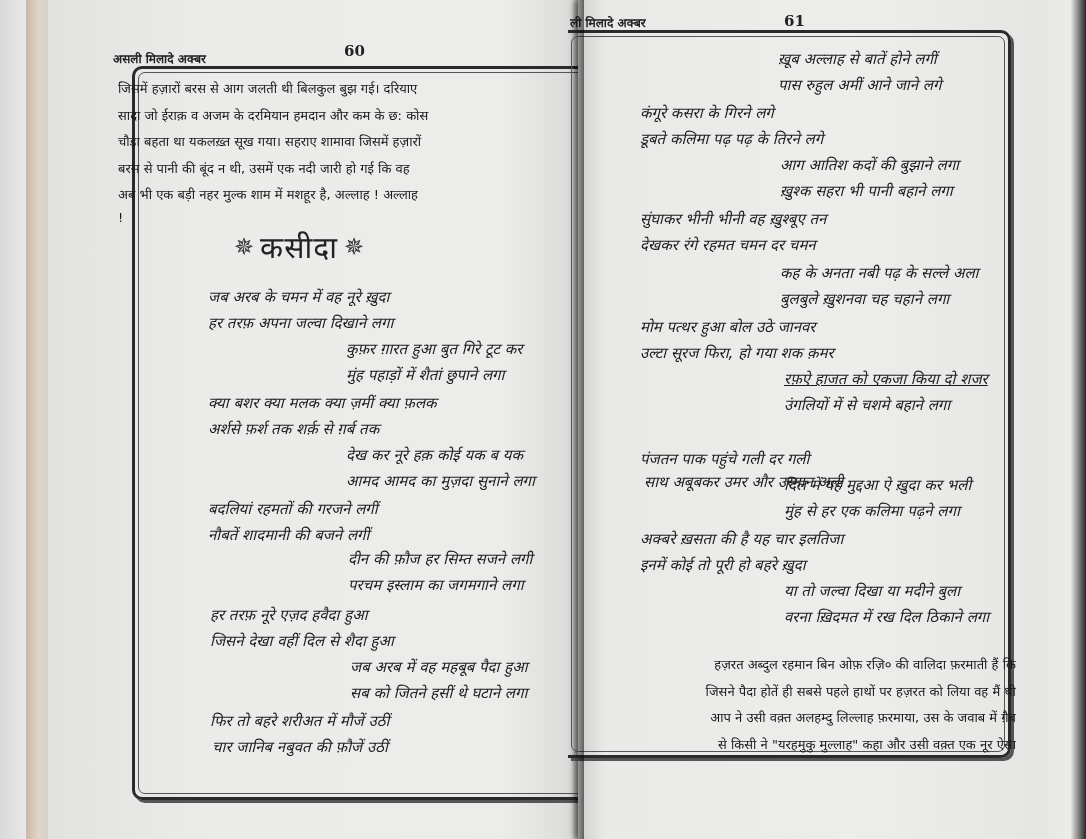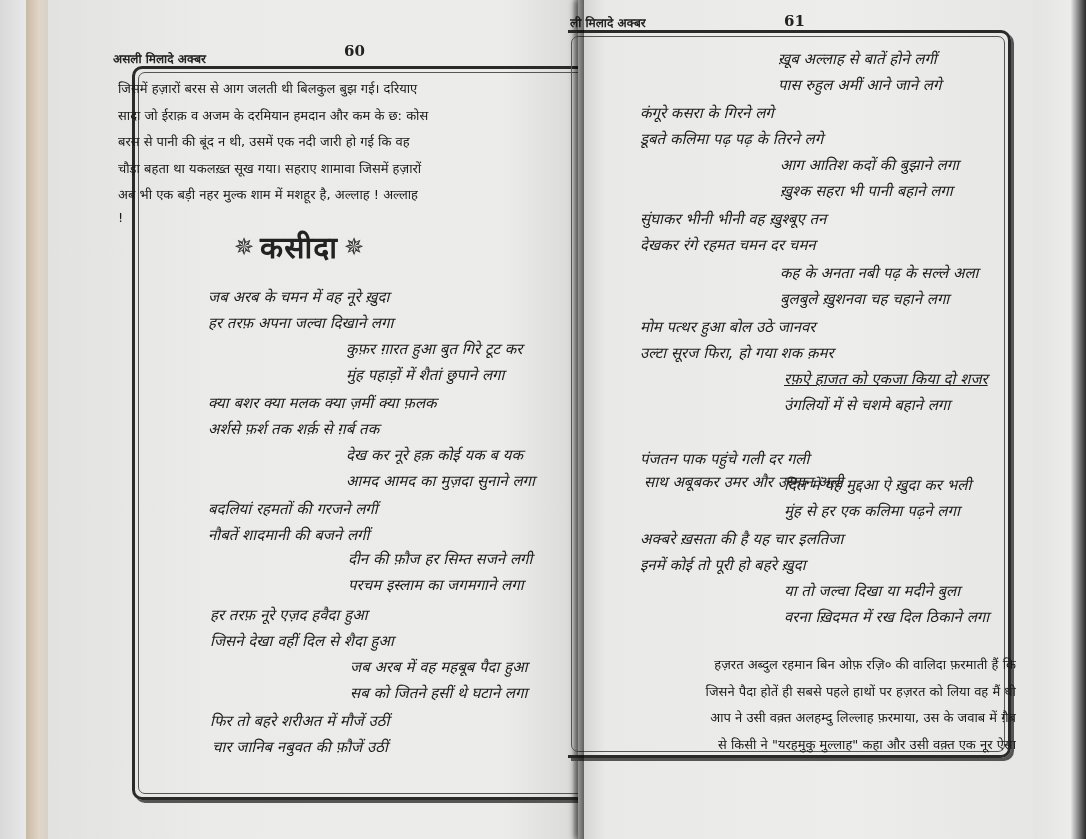--- a/index.html
+++ b/index.html
@@ -64,21 +64,21 @@
     font-family:"DejaVu Sans", sans-serif; color:#1a1a1a;
     white-space:nowrap; overflow:hidden;
   }
   .prose p { margin:0; }
 
   .title-row {
     position:absolute; left:234px; top:226px;
     display:flex; align-items:center; gap:6px;
   }
   .star { font-size:24px; color:#333; line-height:1; }
-  .title { font-size:30px; font-weight:bold; color:#222; letter-spacing:1px; font-family:"DejaVu Sans", sans-serif; }
+  .title { font-size:30px; font-weight:normal; color:#222; letter-spacing:1px; font-family:"DejaVu Sans", sans-serif; }
 
   .poem { position:absolute; font-style:italic; font-size:15px;
     font-family:"DejaVu Sans", sans-serif; color:#1b1b1b; white-space:nowrap; }
   .poem .line { position:absolute; white-space:nowrap; }
   .clip-left { position:absolute; left:0; top:0; width:578px; height:839px; overflow:hidden; }
 </style>
 </head>
 <body>
 
 <div class="spread">
@@ -87,22 +87,22 @@
 
   <div class="clip-left">
     <div class="page left">
       <div class="running-head" style="left:65px; top:50px;">असली मिलादे अक्बर</div>
       <div class="page-number" style="left:296px; top:42px;">60</div>
       <div class="frame" style="left:84px; top:66px; width:520px; height:728px;"></div>
 
       <div class="prose" style="left:70px; top:76px; width:460px;">
         <p>जिसमें हज़ारों बरस से आग जलती थी बिलकुल बुझ गई। दरियाए</p>
         <p>सादा जो ईराक़ व अजम के दरमियान हमदान और कम के छ: कोस</p>
+        <p>चौड़ा बहता था यकलख़्त सूख गया। सहराए शामावा जिसमें हज़ारों</p>
         <p>बरस से पानी की बूंद न थी, उसमें एक नदी जारी हो गई कि वह</p>
-        <p>चौड़ा बहता था यकलख़्त सूख गया। सहराए शामावा जिसमें हज़ारों</p>
         <p>अब भी एक बड़ी नहर मुल्क शाम में मशहूर है, अल्लाह ! अल्लाह</p>
         <p style="line-height:18px;">!</p>
       </div>
 
       <div class="title-row" style="left:186px;">
         <span class="star">✵</span>
         <span class="title">कसीदा</span>
         <span class="star">✵</span>
       </div>
 

